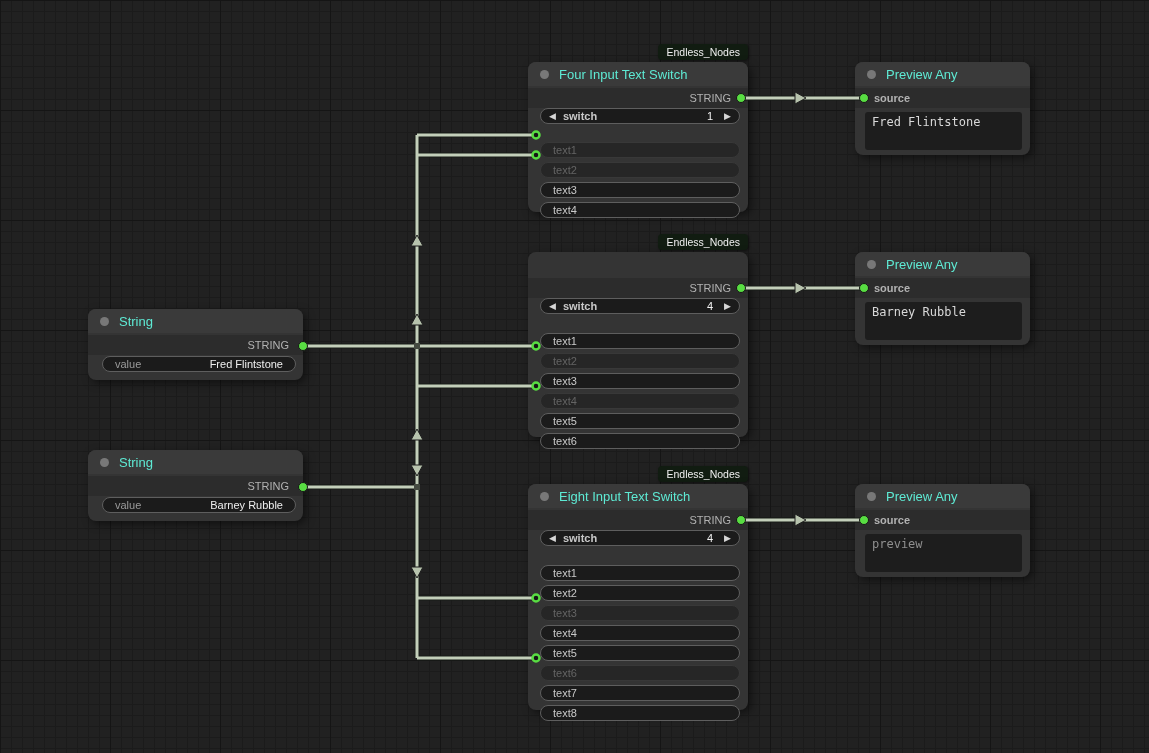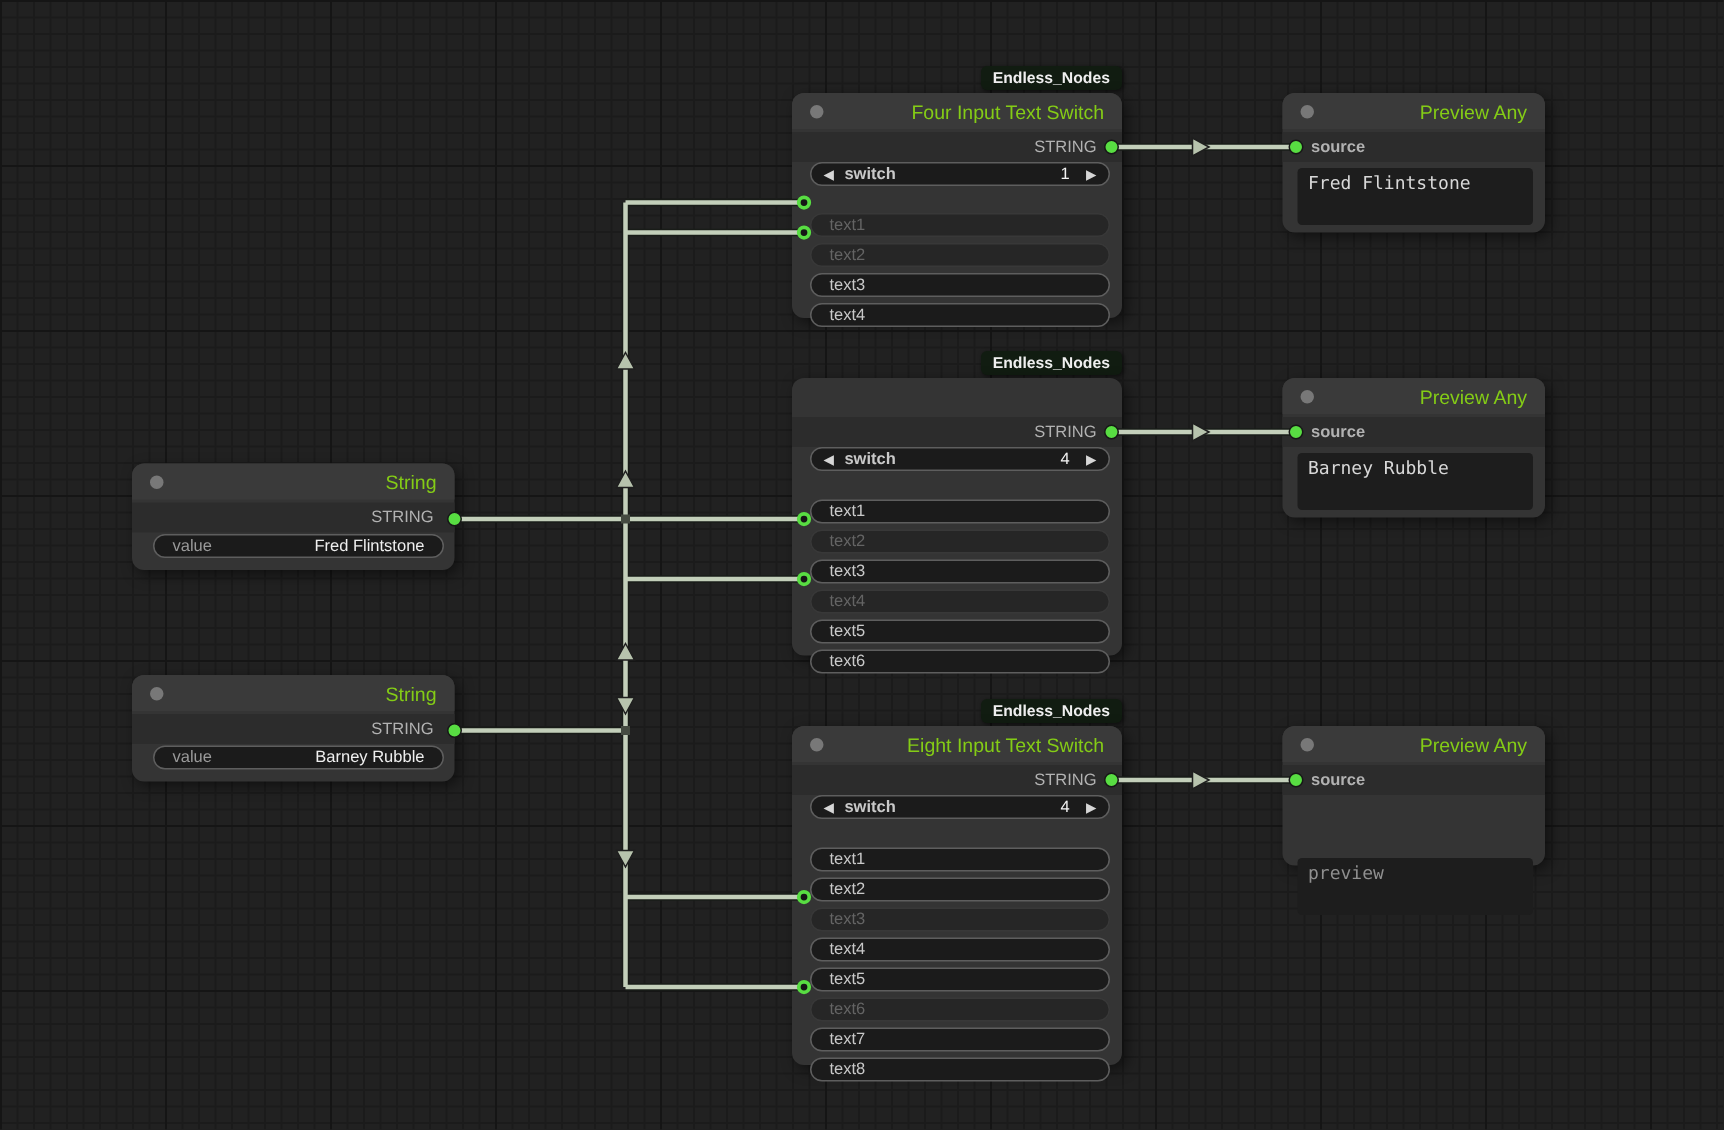--- a/index.html
+++ b/index.html
@@ -11,44 +11,44 @@
       linear-gradient(90deg,#151515 1px, transparent 1px),
       linear-gradient(#1b1b1b 1px, transparent 1px),
       linear-gradient(90deg,#1b1b1b 1px, transparent 1px);
     background-size:110px 110px,110px 110px,11px 11px,11px 11px;
     font-family:"Liberation Sans",sans-serif;
   }
   .wire-layer{position:absolute;left:0;top:0;width:1149px;height:753px;z-index:3;pointer-events:none;}
   .node{position:absolute;background:#343434;border-radius:8px;box-shadow:3px 3px 9px rgba(0,0,0,.5);z-index:2;}
   .node-title{position:absolute;left:0;right:0;top:0;height:24px;background:#3a3a3a;
     border-radius:8px 8px 0 0;display:flex;align-items:center;padding:0 12px;box-sizing:border-box;
-    color:#84cc16;font-size:13px;justify-content:space-between;}
+    color:#5eead4;font-size:13px;}
   .title-dot{width:9px;height:9px;border-radius:50%;background:#787878;margin-right:10px;flex:0 0 auto;}
   .port-strip{position:absolute;left:0;right:0;top:26px;height:20px;background:#2c2c2c;
     display:flex;align-items:center;font-size:11px;color:#b2b2b2;box-sizing:border-box;}
   .strip-right{justify-content:flex-end;padding-right:17px;}
   .strip-left{justify-content:flex-start;padding-left:19px;font-weight:bold;}
   .string-strip{padding-right:14px;}
   .pill{position:absolute;height:16px;border-radius:8px;background:#1b1b1b;border:1px solid #5e5e5e;
     font-size:11px;color:#c9c9c9;display:flex;align-items:center;box-sizing:border-box;}
   .pill.muted{background:#262626;border-color:#383838;color:#646464;}
   .sw-pill{left:12px;width:200px;padding:0 8px;}
   .row-pill{left:12px;width:200px;padding:0 12px;margin-top:15px;}
   .str-pill{left:14px;width:194px;padding:0 12px;}
   .arrow-glyph{font-size:9px;color:#d6d6d6;line-height:16px;}
   .sw-label{margin-left:7px;flex:1 1 auto;font-weight:bold;}
   .sw-value{color:#f2f2f2;margin-right:11px;}
   .val-label{flex:1 1 auto;color:#9a9a9a;}
   .val-value{color:#efefef;}
   .preview-box{position:absolute;left:10px;top:50px;width:157px;height:38px;background:#1d1d1d;
     border-radius:3px;padding:3px 7px;box-sizing:border-box;
     font-family:"DejaVu Sans Mono",monospace;font-size:12px;color:#d8d8d8;}
-  .preview-box.placeholder{color:#8f8f8f;margin-top:38px;}
+  .preview-box.placeholder{color:#8f8f8f;}
   .badge{position:absolute;right:401px;height:16px;line-height:16px;padding:0 8px;border-radius:4px;
-    background:#111c11;color:#efefef;font-size:10.5px;font-weight:bold;z-index:2;
+    background:#111c11;color:#efefef;font-size:10.5px;font-weight:normal;z-index:2;
     box-shadow:1px 1px 3px rgba(0,0,0,.5);}
 </style>
 </head>
 <body>
 
 <div class="canvas">
 
   <div class="badge" style="top:44px">Endless_Nodes</div>
   <div class="badge" style="top:234px">Endless_Nodes</div>
   <div class="badge" style="top:466px">Endless_Nodes</div>

